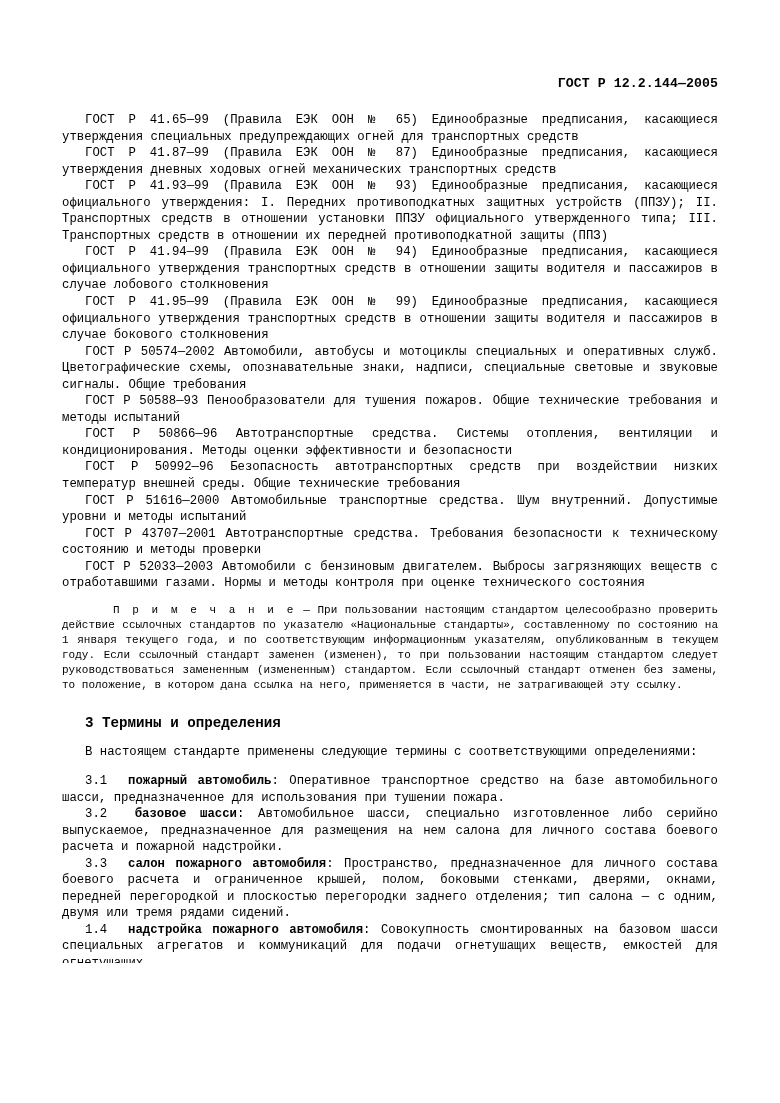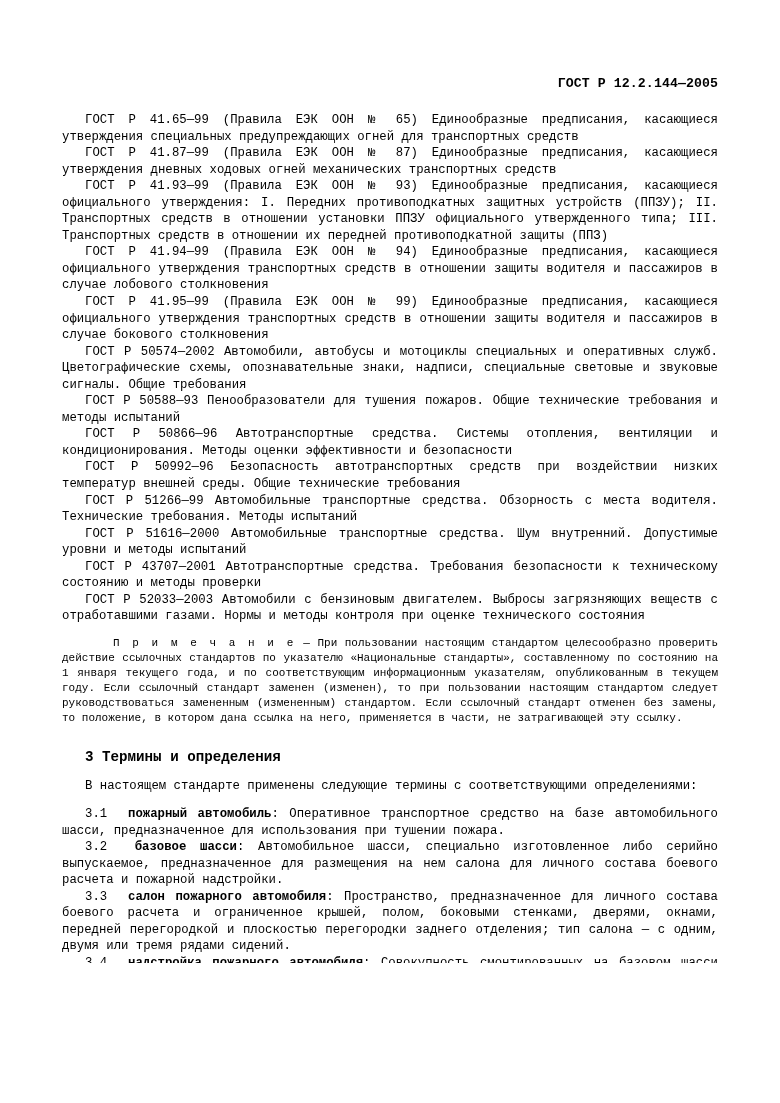--- a/index.html
+++ b/index.html
@@ -102,39 +102,38 @@
     <div class="ref-list">
       <p class="ref-item">ГОСТ Р 41.65—99  (Правила ЕЭК ООН № 65)  Единообразные предписания, касающиеся утверждения специальных предупреждающих огней для транспортных средств</p>
       <p class="ref-item">ГОСТ Р 41.87—99  (Правила ЕЭК ООН № 87)  Единообразные предписания, касающиеся утверждения дневных ходовых огней механических транспортных средств</p>
       <p class="ref-item">ГОСТ Р 41.93—99 (Правила ЕЭК ООН № 93)  Единообразные предписания, касающиеся официального утверждения: I. Передних противоподкатных защитных устройств (ППЗУ); II. Транспортных средств в отношении установки ППЗУ официального утвержденного типа; III. Транспортных средств в отношении их передней противоподкатной защиты (ППЗ)</p>
       <p class="ref-item">ГОСТ Р 41.94—99 (Правила ЕЭК ООН № 94)  Единообразные предписания, касающиеся официального утверждения транспортных средств в отношении защиты водителя и пассажиров в случае лобового столкновения</p>
       <p class="ref-item">ГОСТ Р 41.95—99 (Правила ЕЭК ООН № 99)  Единообразные предписания, касающиеся официального утверждения транспортных средств в отношении защиты водителя и пассажиров в случае бокового столкновения</p>
       <p class="ref-item">ГОСТ Р 50574—2002  Автомобили, автобусы и мотоциклы специальных и оперативных служб. Цветографические схемы, опознавательные знаки, надписи, специальные световые и звуковые сигналы. Общие требования</p>
       <p class="ref-item">ГОСТ Р 50588—93  Пенообразователи для тушения пожаров. Общие технические требования и методы испытаний</p>
       <p class="ref-item">ГОСТ Р 50866—96  Автотранспортные средства. Системы отопления, вентиляции и кондиционирования. Методы оценки эффективности и безопасности</p>
       <p class="ref-item">ГОСТ Р 50992—96  Безопасность автотранспортных средств при воздействии низких температур внешней среды. Общие технические требования</p>
-      <p class="ref-item">ГОСТ Р 51266—99  Автомобильные транспортные средства. Обзорность с места водителя. Технические требования. Методы испытаний</p>
       <p class="ref-item">ГОСТ Р 51616—2000  Автомобильные транспортные средства. Шум внутренний. Допустимые уровни и методы испытаний</p>
       <p class="ref-item">ГОСТ Р 43707—2001  Автотранспортные средства. Требования безопасности к техническому состоянию и методы проверки</p>
       <p class="ref-item">ГОСТ Р 52033—2003  Автомобили с бензиновым двигателем. Выбросы загрязняющих веществ с отработавшими газами. Нормы и методы контроля при оценке технического состояния</p>
     </div>
 
     <p class="note"><span class="note-label">П р и м е ч а н и е</span><span> — </span><span>При пользовании настоящим стандартом целесообразно проверить действие ссылочных стандартов по указателю «Национальные стандарты», составленному по состоянию на 1 января текущего года, и по соответствующим информационным указателям, опубликованным в текущем году. Если ссылочный стандарт заменен (изменен), то при пользовании настоящим стандартом следует руководствоваться замененным (измененным) стандартом. Если ссылочный стандарт отменен без замены, то положение, в котором дана ссылка на него, применяется в части, не затрагивающей эту ссылку.</span></p>
 
     <h2 class="section">3  Термины и определения</h2>
 
     <div class="defs">
       <p class="intro">В настоящем стандарте применены следующие термины с соответствующими определениями:</p>
 
       <p><span>3.1</span>&nbsp;&nbsp;<span class="term-name">пожарный автомобиль</span><span>: </span><span>Оперативное транспортное средство на базе автомобильного шасси, предназначенное для использования при тушении пожара.</span></p>
 
       <p><span>3.2</span>&nbsp;&nbsp;<span class="term-name">базовое шасси</span><span>: </span><span>Автомобильное шасси, специально изготовленное либо серийно выпускаемое, предназначенное для размещения на нем салона для личного состава боевого расчета и пожарной надстройки.</span></p>
 
       <p><span>3.3</span>&nbsp;&nbsp;<span class="term-name">салон пожарного автомобиля</span><span>: </span><span>Пространство, предназначенное для личного состава боевого расчета и ограниченное крышей, полом, боковыми стенками, дверями, окнами, передней перегородкой и плоскостью перегородки заднего отделения; тип салона — с одним, двумя или тремя рядами сидений.</span></p>
 
-      <p><span>3.4</span>&nbsp;&nbsp;<span class="term-name">надстройка пожарного автомобиля</span><span>: </span><span>Совокупность смонтированных на базовом шасси специальных агрегатов и коммуникаций для подачи огнетушащих веществ, емкостей для огнетушащих</span></p>
+      <p><span>1.4</span>&nbsp;&nbsp;<span class="term-name">надстройка пожарного автомобиля</span><span>: </span><span>Совокупность смонтированных на базовом шасси специальных агрегатов и коммуникаций для подачи огнетушащих веществ, емкостей для огнетушащих</span></p>
     </div>
 
   </div>
 
   <div class="pageno">3</div>
 
 </div>
 
 </body></html>

